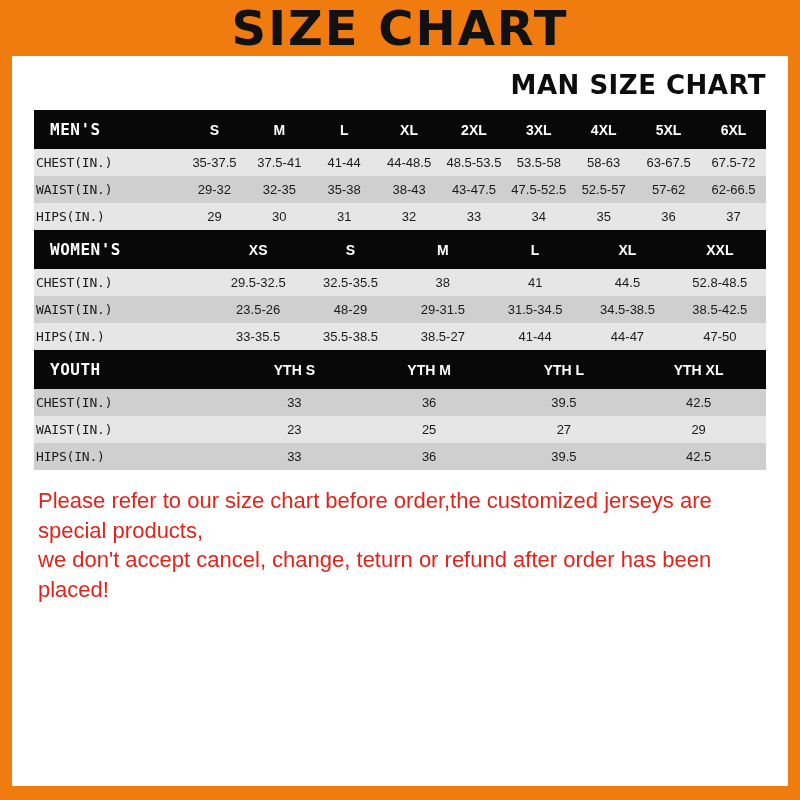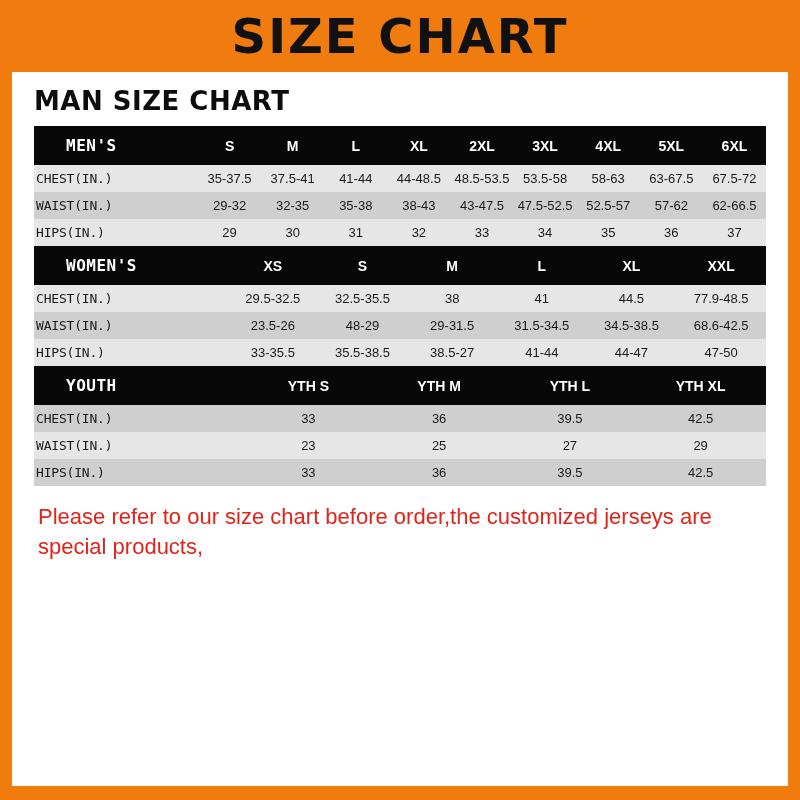--- a/index.html
+++ b/index.html
@@ -17,39 +17,39 @@
     position: relative;
     width: 800px;
     height: 800px;
     box-sizing: border-box;
     background: #ffffff;
     border-left: 12px solid #f07c10;
     border-right: 12px solid #f07c10;
   }
   .header-band {
     background: #f07c10;
-    height: 72px;
+    height: 56px;
     display: flex;
     align-items: center;
     justify-content: center;
     margin: 0 -12px;
   }
   .header-title {
     font-family: "DejaVu Sans", sans-serif;
     font-weight: bold;
     font-size: 48px;
     letter-spacing: 2px;
     color: #111111;
     line-height: 1;
   }
   .content {
     padding: 0 22px;
   }
   .section-title {
-    text-align: left;
+    text-align: right;
     font-family: "DejaVu Sans", sans-serif;
     font-weight: bold;
     font-size: 26px;
     color: #0d0d0d;
     letter-spacing: 0.5px;
     margin: 14px 0 10px 0;
   }
   table.size-table {
     width: 100%;
     border-collapse: collapse;
@@ -65,21 +65,21 @@
   }
   table.size-table thead th {
     background: #080808;
     color: #ffffff;
     font-size: 14px;
     padding: 10px 2px;
     font-weight: bold;
   }
   table.size-table thead th.row-head {
     text-align: left;
-    padding-left: 32px;
+    padding-left: 16px;
     font-family: "DejaVu Sans Mono", monospace;
     font-size: 16px;
     letter-spacing: 0.5px;
   }
   table.size-table tbody td.row-head {
     font-family: "DejaVu Sans Mono", monospace;
     font-size: 13px;
     text-align: left;
     letter-spacing: -0.2px;
   }
@@ -190,30 +190,30 @@
         </tr>
       </thead>
       <tbody>
         <tr class="odd">
           <td class="row-head">CHEST(IN.)</td>
           <td>29.5-32.5</td>
           <td>32.5-35.5</td>
           <td>38</td>
           <td>41</td>
           <td>44.5</td>
-          <td>77.9-48.5</td>
+          <td>52.8-48.5</td>
         </tr>
         <tr class="even">
           <td class="row-head">WAIST(IN.)</td>
           <td>23.5-26</td>
           <td>48-29</td>
           <td>29-31.5</td>
           <td>31.5-34.5</td>
           <td>34.5-38.5</td>
-          <td>68.6-42.5</td>
+          <td>38.5-42.5</td>
         </tr>
         <tr class="odd">
           <td class="row-head">HIPS(IN.)</td>
           <td>33-35.5</td>
           <td>35.5-38.5</td>
           <td>38.5-27</td>
           <td>41-44</td>
           <td>44-47</td>
           <td>47-50</td>
         </tr>
@@ -250,18 +250,19 @@
           <td>33</td>
           <td>36</td>
           <td>39.5</td>
           <td>42.5</td>
         </tr>
       </tbody>
     </table>
 
     <div class="notice">
       <div>Please refer to our size chart before order,the customized jerseys are special products,</div>
+      <div>we don't accept cancel, change, teturn or refund after order has been placed!</div>
     </div>
 
   </div>
 
   <div class="footer-band"></div>
 </div>
 
 </body></html>

